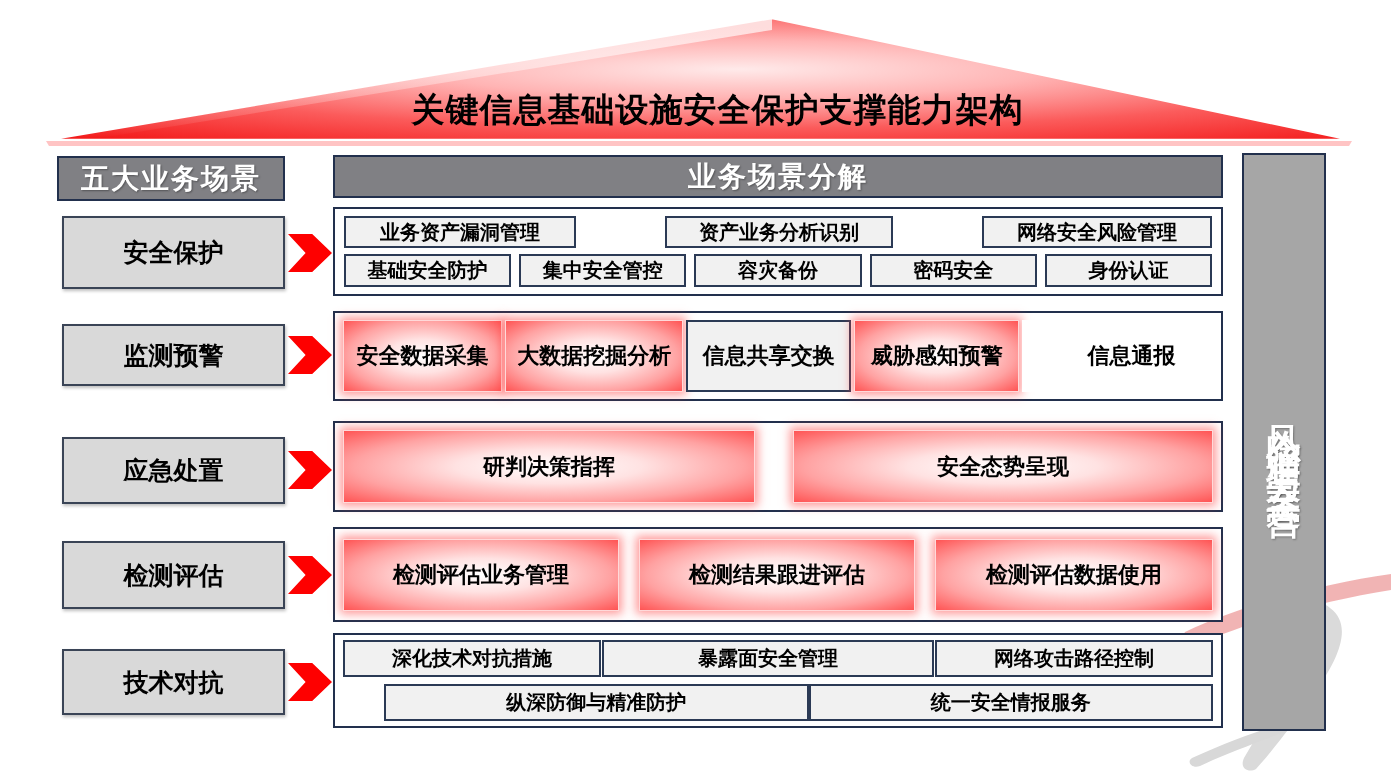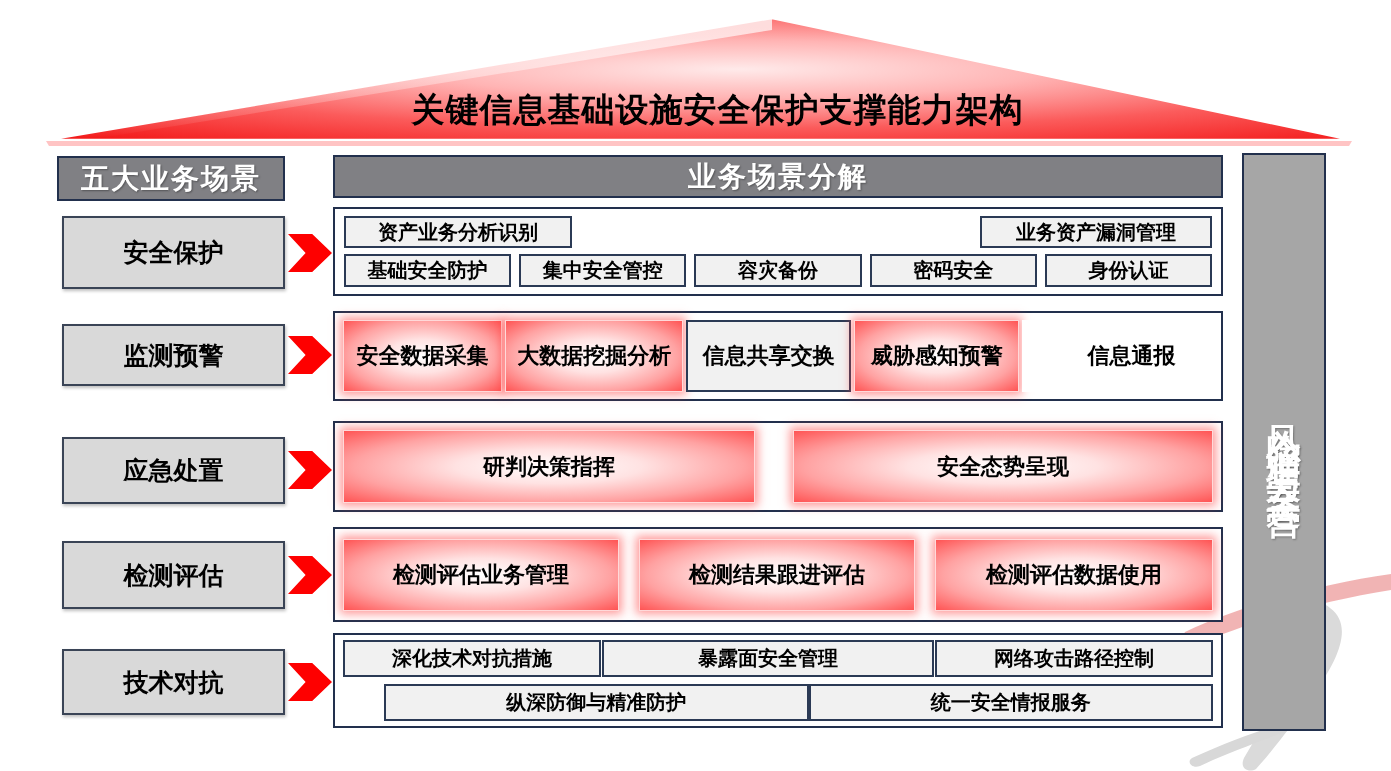--- a/index.html
+++ b/index.html
@@ -127,22 +127,23 @@
   <div class="scene-label" style="top:649px;height:66px;">技术对抗</div>
 
   <div class="arrow" style="top:234px;"></div>
   <div class="arrow" style="top:336px;"></div>
   <div class="arrow" style="top:451px;"></div>
   <div class="arrow" style="top:556px;"></div>
   <div class="arrow" style="top:663px;"></div>
 
   <div class="container" style="top:207px;height:89px;padding:7px 9px;">
     <div class="hrow" style="justify-content:space-between;height:35px;">
+      <div class="cell flat" style="width:232px;">业务资产漏洞管理</div>
       <div class="cell flat" style="width:228px;">资产业务分析识别</div>
-      <div class="cell flat" style="width:232px;">业务资产漏洞管理</div>
+      <div class="cell flat" style="width:230px;">网络安全风险管理</div>
     </div>
     <div class="hrow" style="justify-content:space-between;height:36px;margin-top:6px;gap:8px;">
       <div class="cell flat" style="flex:1;">基础安全防护</div>
       <div class="cell flat" style="flex:1;">集中安全管控</div>
       <div class="cell flat" style="flex:1;">容灾备份</div>
       <div class="cell flat" style="flex:1;">密码安全</div>
       <div class="cell flat" style="flex:1;">身份认证</div>
     </div>
   </div>
 

